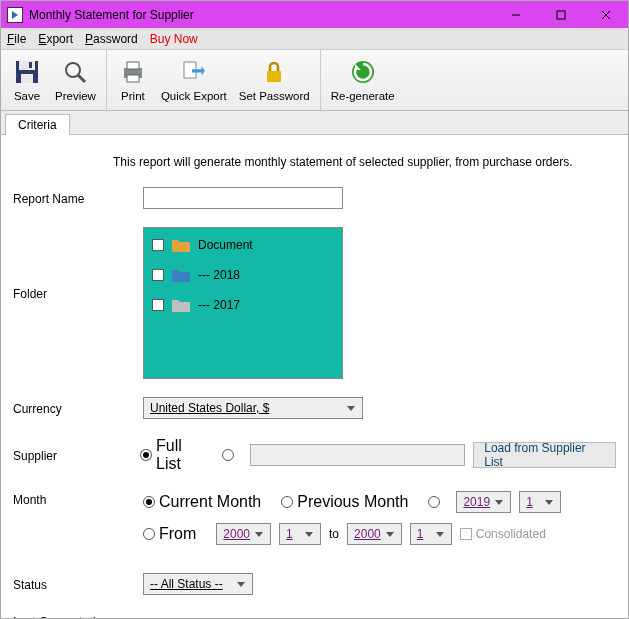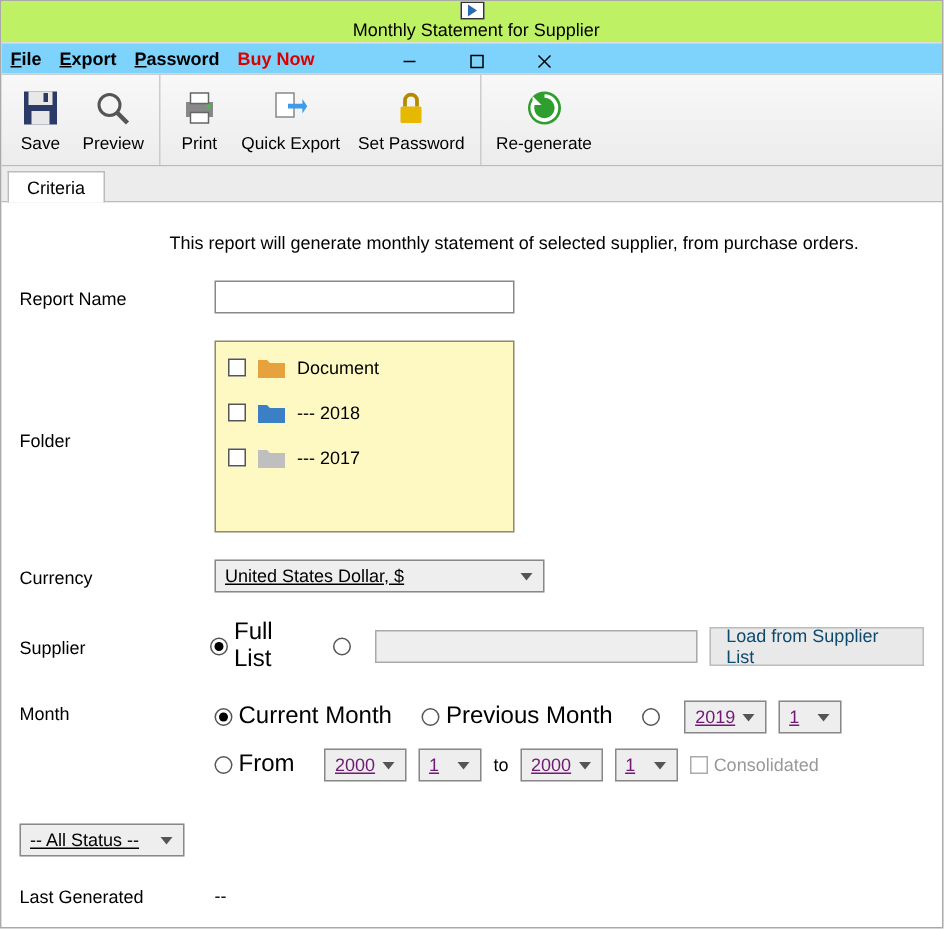--- a/index.html
+++ b/index.html
@@ -11,24 +11,23 @@
     width: 629px;
     height: 619px;
     border: 1px solid #aaa;
     overflow: hidden;
   }
   
   .titlebar {
     display: flex;
     align-items: center;
     height: 28px;
-    background: #bef264;
+    background: #d946ef;
     border-bottom: 1px solid #ddd;
     padding-left: 6px;
-    flex-direction: column;
   }
   .titlebar .app-icon {
     width: 16px; height: 16px;
     margin-right: 6px;
     display: flex; align-items: center; justify-content: center;
     background: #fff;
     border: 1px solid #333;
   }
   .titlebar .title-text { flex: 1; font-size: 12px; }
   .win-controls { display: flex; }
@@ -37,22 +36,21 @@
     display: flex; align-items: center; justify-content: center;
     font-size: 14px;
   }
   
   .menubar {
     display: flex;
     align-items: center;
     height: 20px;
     padding: 0 6px;
     gap: 12px;
-    background: #7dd3fc;
-    font-weight: bold;
+    background: #e5e5e5;
   }
   .menu-item { cursor: default; }
   .menu-item .u { text-decoration: underline; }
   .menu-buy { color: #d00; }
   
   .toolbar {
     display: flex;
     align-items: stretch;
     background: linear-gradient(#f8f8f8, #ececec);
     border-top: 1px solid #ccc;
@@ -112,23 +110,23 @@
   }
   .text-input {
     width: 200px;
     height: 22px;
     border:1px solid #888;
     padding: 2px 4px;
     font: inherit;
   }
   .folder-box {
     width: 200px;
-    height: 128px;
+    height: 152px;
     border:1px solid #888;
-    background:#fef9c3;
+    background:#14b8a6;
     padding:10px 8px;
   }
   .folder-item {
     display:flex;
     align-items:center;
     gap:8px;
     margin-bottom:16px;
     font-size:12px;
   }
   .chk {
@@ -420,20 +418,21 @@
         </div>
         <span class="consolidated">
           <span class="chk-sm"></span>
           <span>Consolidated</span>
         </span>
       </div>
     </div>
   </div>
 
   <div class="form-row align-center">
+    <div class="row-label">Status</div>
     <div class="select" style="min-width:110px;">
       <span>-- All Status --</span>
     </div>
   </div>
 
   <div class="form-row align-center" style="margin-bottom:0;">
     <div class="row-label">Last Generated</div>
     <div>--</div>
   </div>
 

